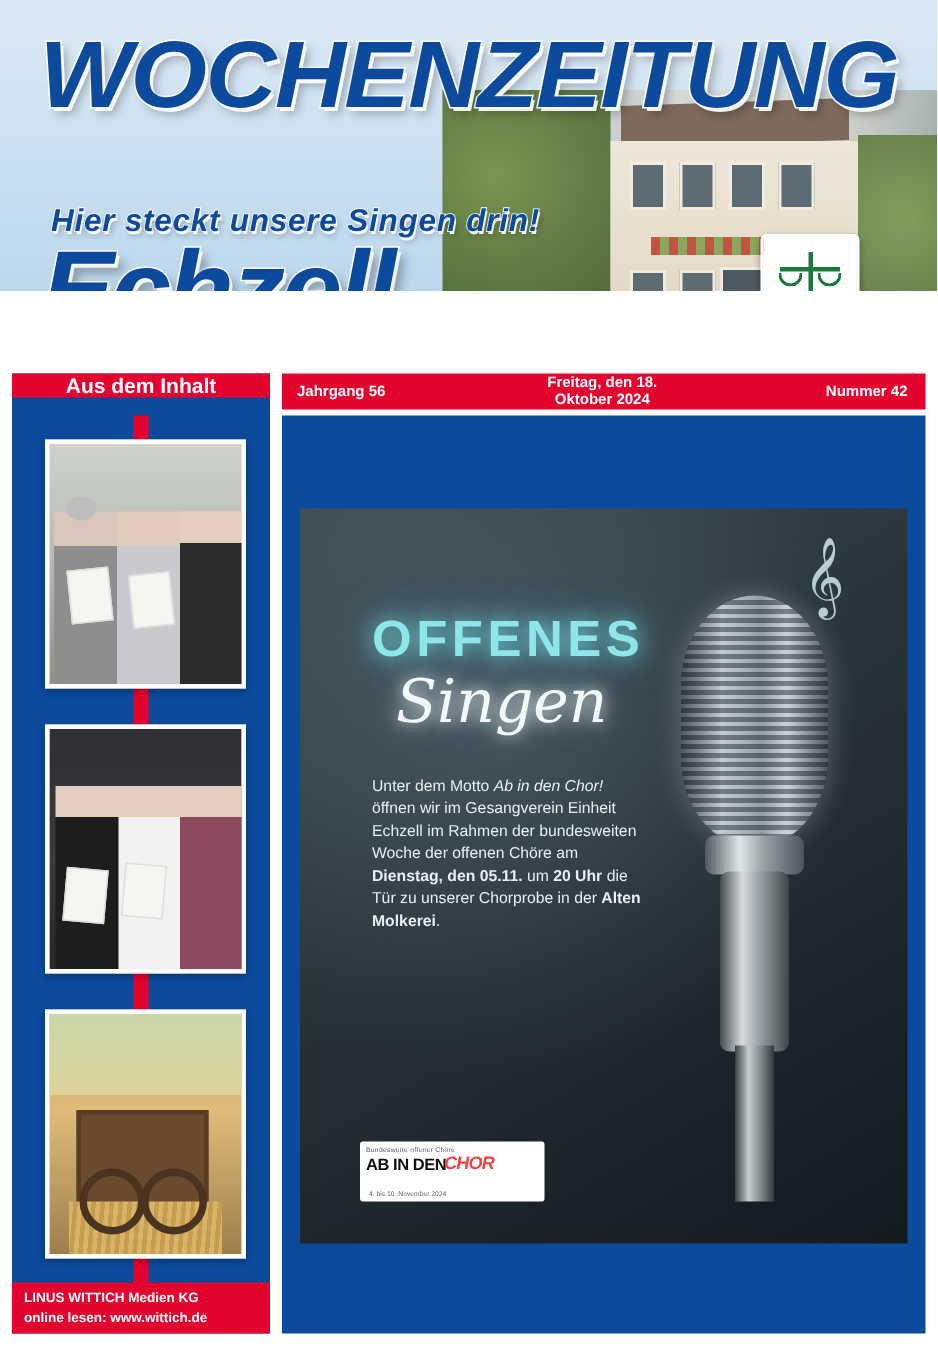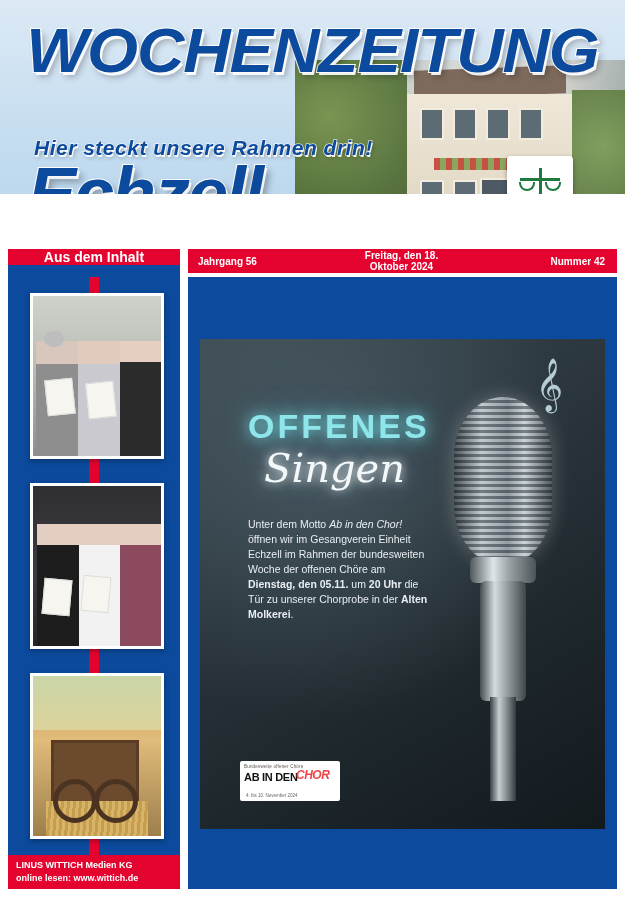--- a/index.html
+++ b/index.html
@@ -311,21 +311,21 @@
     position: absolute;
     right: 42px; top: 18px;
     font-size: 46px;
     color: #cfe8ee;
     opacity: .85;
     font-family: "DejaVu Sans", sans-serif;
   }
   .logo-chor {
     position: absolute;
     left: 40px; bottom: 28px;
-    width: 100px; height: 40px;
+    width: 123px; height: 40px;
     background: #ffffff;
     border-radius: 2px;
     overflow: hidden;
     text-decoration: underline;
   }
   .logo-chor .l1 { position:absolute; left:4px; top:3px; font-size:4.5px; color:#555; letter-spacing:.2px; }
   .logo-chor .l2 { position:absolute; left:4px; top:10px; font-size:11px; font-weight:700; color:#111; letter-spacing:-.3px; }
   .logo-chor .l3 { position:absolute; left:56px; top:7px; font-size:12px; font-weight:700; color:#ef4444; font-style:italic; letter-spacing:-.5px;text-align:right;}
   .logo-chor .l4 { position:absolute; left:6px; bottom:3px; font-size:4.5px; color:#666; }
 </style>
@@ -346,21 +346,21 @@
       <div class="win" style="left:38%; top:120px;"></div>
       <div class="win" style="left:48%; top:120px;"></div>
       <div class="win" style="left:70%; top:120px;"></div>
       <div class="door"></div>
       <div class="flowers"></div>
       <div class="tree2"></div>
       <div class="ground"></div>
     </div>
 
     <div class="wz-title">WOCHENZEITUNG</div>
-    <div class="wz-sub">Hier steckt unsere Rahmen drin!</div>
+    <div class="wz-sub">Hier steckt unsere Singen drin!</div>
     <div class="wz-place">Echzell</div>
 
     <div class="crest">
       <div class="scale">
         <div class="post"></div>
         <div class="bar"></div>
         <div class="pan l"></div>
         <div class="pan r"></div>
       </div>
       <div class="green"></div>

